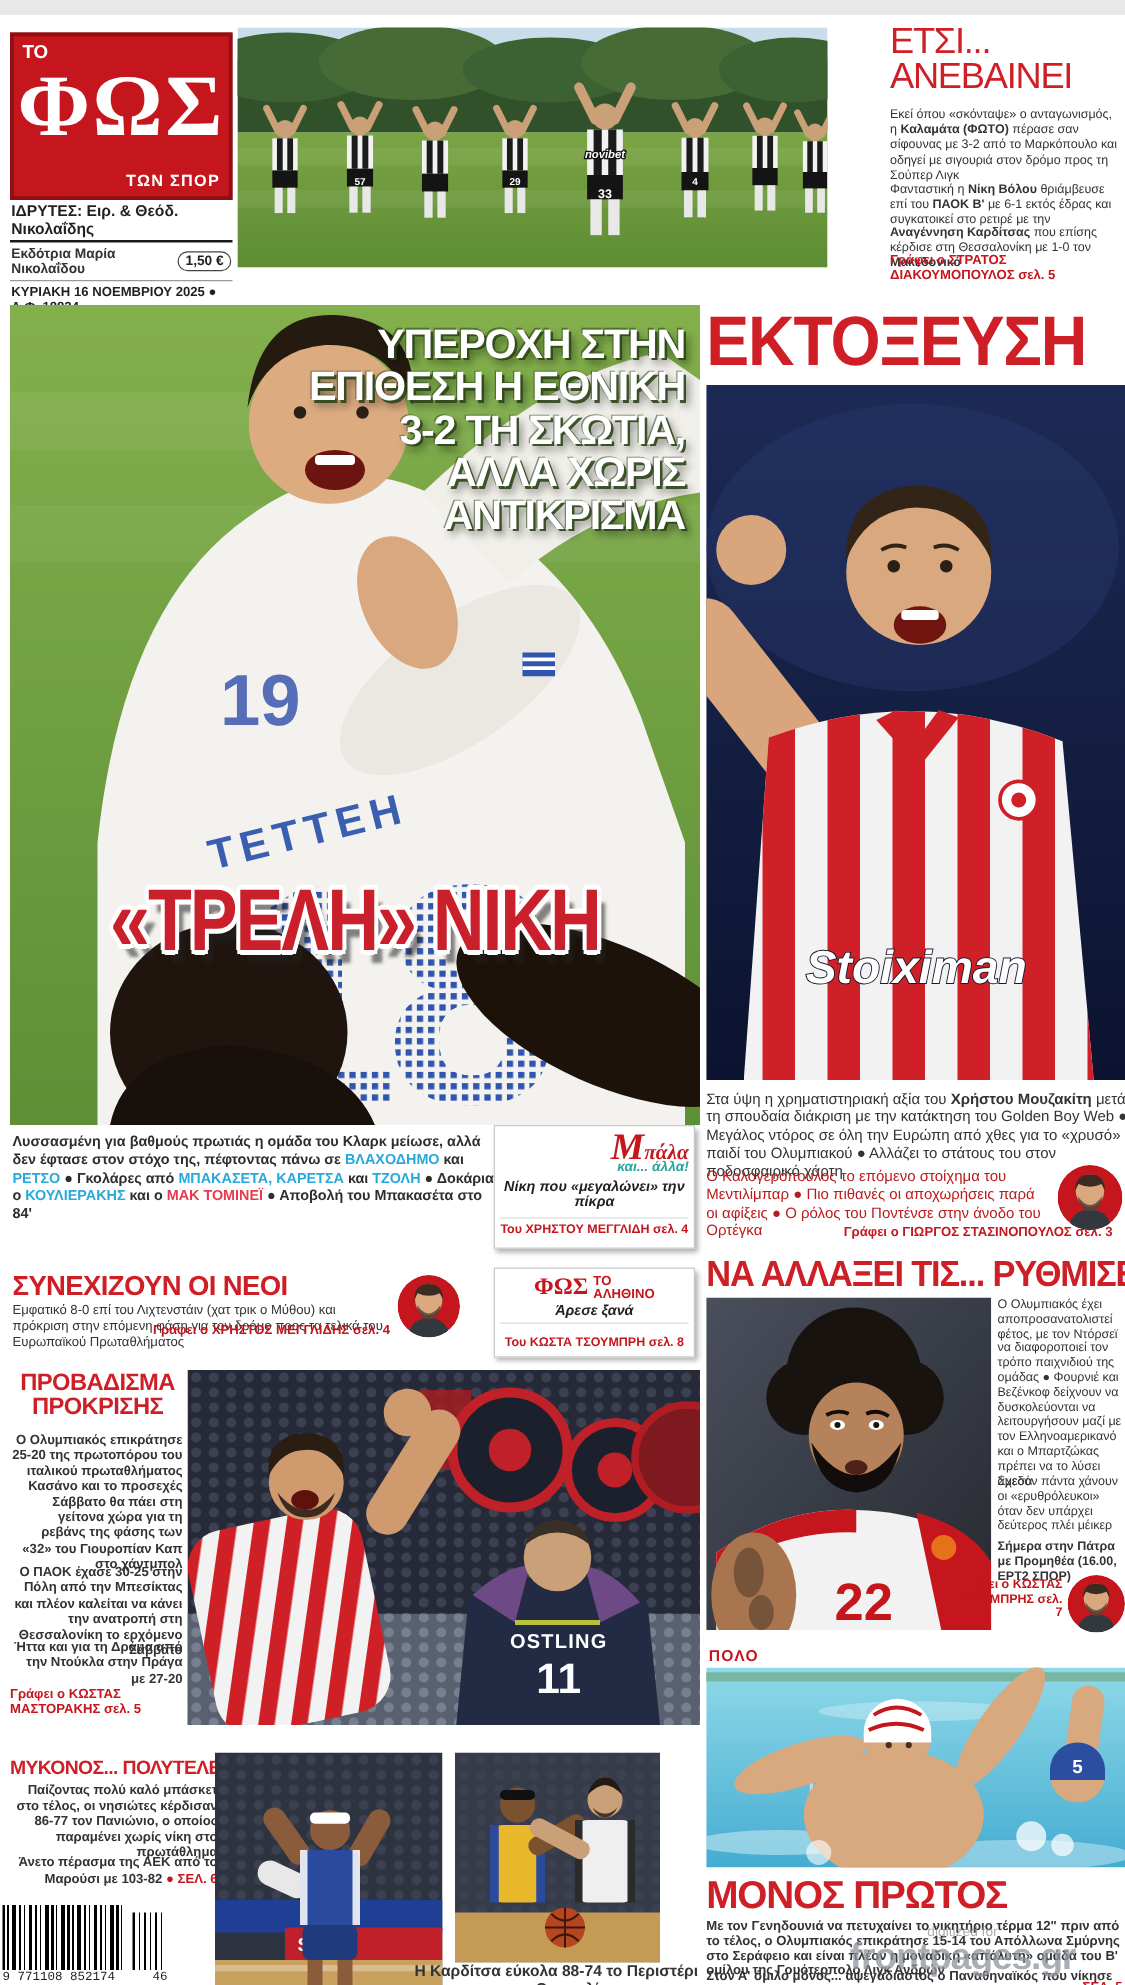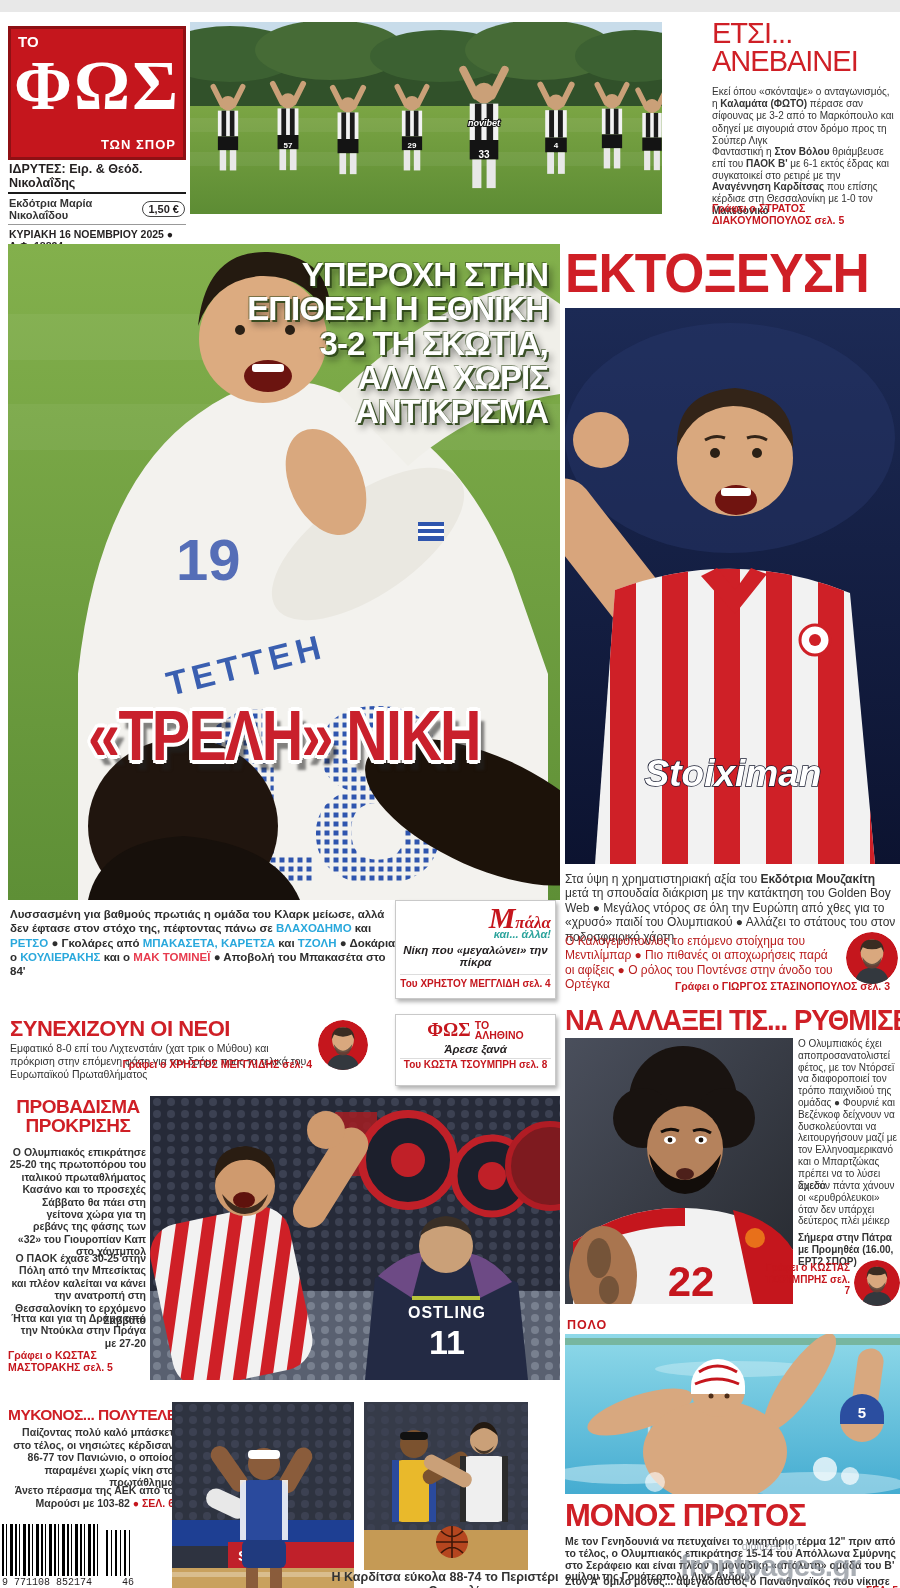--- a/index.html
+++ b/index.html
@@ -56,21 +56,21 @@
   #syn-p{left:10px;top:1030px;width:300px;font-size:10.5px;line-height:1.25;color:#333}
   #syn-by{left:10px;top:1046px;width:302px;text-align:right;font-size:10.5px}
   #syn-av{left:318px;top:1008px}
   
   #fos-box{left:395px;top:1002px;width:161px;height:72px;background:#fff;border:1px solid #c9c9c9;
     box-shadow:2px 3px 4px rgba(0,0,0,.3);text-align:center;padding:4px}
   #fos-logo-row{display:flex;justify-content:center;align-items:center;gap:4px}
   #fos-logo{color:#c5161d;font-family:"Liberation Serif",serif;font-weight:700;font-size:19px}
   .fos-side{color:#c5161d;font-weight:700;font-size:10.5px;line-height:1;text-align:left}
   #fos-title{font-size:11.5px;font-weight:700;font-style:italic;margin-top:2px}
-  #fos-by{font-size:10px;margin-top:3px;border-top:1px solid #ddd;padding-top:0}
+  #fos-by{font-size:10px;margin-top:3px;border-top:1px solid #ddd;padding-top:10px}
   
   #ekto-head{left:565px;top:228px;color:#cf1f26;font-weight:700;font-size:56px;letter-spacing:-1px;
     transform:scaleX(.92);transform-origin:left;white-space:nowrap}
   #ekto-photo{left:565px;top:296px}
   #ekto-p1{left:565px;top:860px;width:337px;font-size:12px;line-height:1.2;color:#333}
   #ekto-p2{left:565px;top:922px;width:270px;font-size:12px;line-height:1.2;color:#b91c1c}
   #ekto-by{left:565px;top:968px;width:325px;text-align:right;font-size:10.5px}
   #ekto-av{left:846px;top:920px}
   #ryt-h{left:565px;top:992px;color:#cf1f26;font-weight:700;font-size:29px;letter-spacing:-1px;
     transform:scaleX(.95);transform-origin:left;white-space:nowrap}
@@ -187,21 +187,21 @@
     <text x="294" y="136" text-anchor="middle" font-size="10" fill="#fff" font-weight="bold">33</text>
     <text x="366" y="126" text-anchor="middle" font-size="8" fill="#fff" font-weight="bold">4</text>
   </svg>
 
   <div class="abs" id="top-right">
     <div class="tr-title">
       <div>ΕΤΣΙ...</div>
       <div>ΑΝΕΒΑΙΝΕΙ</div>
     </div>
     <p id="tr-p1"><span>Εκεί όπου «σκόνταψε» ο ανταγωνισμός, η </span><span class="b">Καλαμάτα (ΦΩΤΟ)</span><span> πέρασε σαν σίφουνας με 3-2 από το Μαρκόπουλο και οδηγεί με σιγουριά στον δρόμο προς τη Σούπερ Λιγκ</span></p>
-    <p id="tr-p2"><span>Φανταστική η </span><span class="b">Στον Βόλου</span><span> θριάμβευσε επί του </span><span class="b">ΠΑΟΚ Β'</span><span> με 6-1 εκτός έδρας και συγκατοικεί στο ρετιρέ με την </span><span class="b">Αναγέννηση Καρδίτσας</span><span> που επίσης κέρδισε στη Θεσσαλονίκη με 1-0 τον </span><span class="b">Μακεδονικό</span></p>
+    <p id="tr-p2"><span>Φανταστική η </span><span class="b">Νίκη Βόλου</span><span> θριάμβευσε επί του </span><span class="b">ΠΑΟΚ Β'</span><span> με 6-1 εκτός έδρας και συγκατοικεί στο ρετιρέ με την </span><span class="b">Αναγέννηση Καρδίτσας</span><span> που επίσης κέρδισε στη Θεσσαλονίκη με 1-0 τον </span><span class="b">Μακεδονικό</span></p>
     <div id="tr-by" class="byline">Γράφει ο ΣΤΡΑΤΟΣ ΔΙΑΚΟΥΜΟΠΟΥΛΟΣ σελ. 5</div>
   </div>
 
   <div class="abs" style="left:8px;top:232px;width:552px;height:656px">
     <svg class="photo" width="552" height="656" viewBox="0 0 552 656">
       <defs>
         <linearGradient id="gf" x1="0" y1="0" x2="0" y2="1">
             <stop offset="0" stop-color="#83b04c"></stop>
             <stop offset="1" stop-color="#5e8f36"></stop>
           </linearGradient>
@@ -303,21 +303,21 @@
       <circle cx="250" cy="332" r="6" fill="#cf2027"></circle>
     <circle cx="170" cy="150" r="58" fill="#d9a87e"></circle>
     <path d="M112 140 Q110 84 170 80 Q230 86 228 140 Q208 98 168 98 Q128 100 112 140Z" fill="#332418"></path>
     <circle cx="150" cy="145" r="5" fill="#2a2016"></circle>
       <circle cx="192" cy="145" r="5" fill="#2a2016"></circle>
     <path d="M140 132 q10 -6 20 -2 M182 130 q10 -4 20 2" stroke="#332418" stroke-width="3" fill="none"></path>
     <ellipse cx="171" cy="192" rx="21" ry="15" fill="#701410"></ellipse>
     <rect x="156" y="180" width="30" height="8" rx="3" fill="#fff"></rect>
     <text x="168" y="478" text-anchor="middle" font-size="37" font-weight="bold" font-style="italic" fill="#fff" stroke="#15192e" stroke-width="1.5" paint-order="stroke">Stoiximan</text>
   </svg>
-  <p class="abs" id="ekto-p1"><span>Στα ύψη η χρηματιστηριακή αξία του </span><span class="b">Εκδότρια Μουζακίτη</span><span> μετά τη σπουδαία διάκριση με την κατάκτηση του Golden Boy Web ● Μεγάλος ντόρος σε όλη την Ευρώπη από χθες για το «χρυσό» παιδί του Ολυμπιακού ● Αλλάζει το στάτους του στον ποδοσφαιρικό χάρτη</span></p>
+  <p class="abs" id="ekto-p1"><span>Στα ύψη η χρηματιστηριακή αξία του </span><span class="b">Χρήστου Μουζακίτη</span><span> μετά τη σπουδαία διάκριση με την κατάκτηση του Golden Boy Web ● Μεγάλος ντόρος σε όλη την Ευρώπη από χθες για το «χρυσό» παιδί του Ολυμπιακού ● Αλλάζει το στάτους του στον ποδοσφαιρικό χάρτη</span></p>
   <p class="abs" id="ekto-p2">Ο Καλογερόπουλος το επόμενο στοίχημα του Μεντιλίμπαρ ● Πιο πιθανές οι αποχωρήσεις παρά οι αφίξεις ● Ο ρόλος του Ποντένσε στην άνοδο του Ορτέγκα</p>
   <div class="abs byline" id="ekto-by">Γράφει ο ΓΙΩΡΓΟΣ ΣΤΑΣΙΝΟΠΟΥΛΟΣ σελ. 3</div>
   <svg class="abs avatar" id="ekto-av" width="52" height="52" viewBox="0 0 48 48">
       <use href="#av"></use>
     </svg>
 
   <div class="abs" id="ryt-h">ΝΑ ΑΛΛΑΞΕΙ ΤΙΣ... ΡΥΘΜΙΣΕΙΣ</div>
   <svg class="abs photo" id="ryt-photo" width="228" height="266" viewBox="0 0 228 266">
     <defs>
         <linearGradient id="dg" x1="0" y1="0" x2="1" y2="1">

